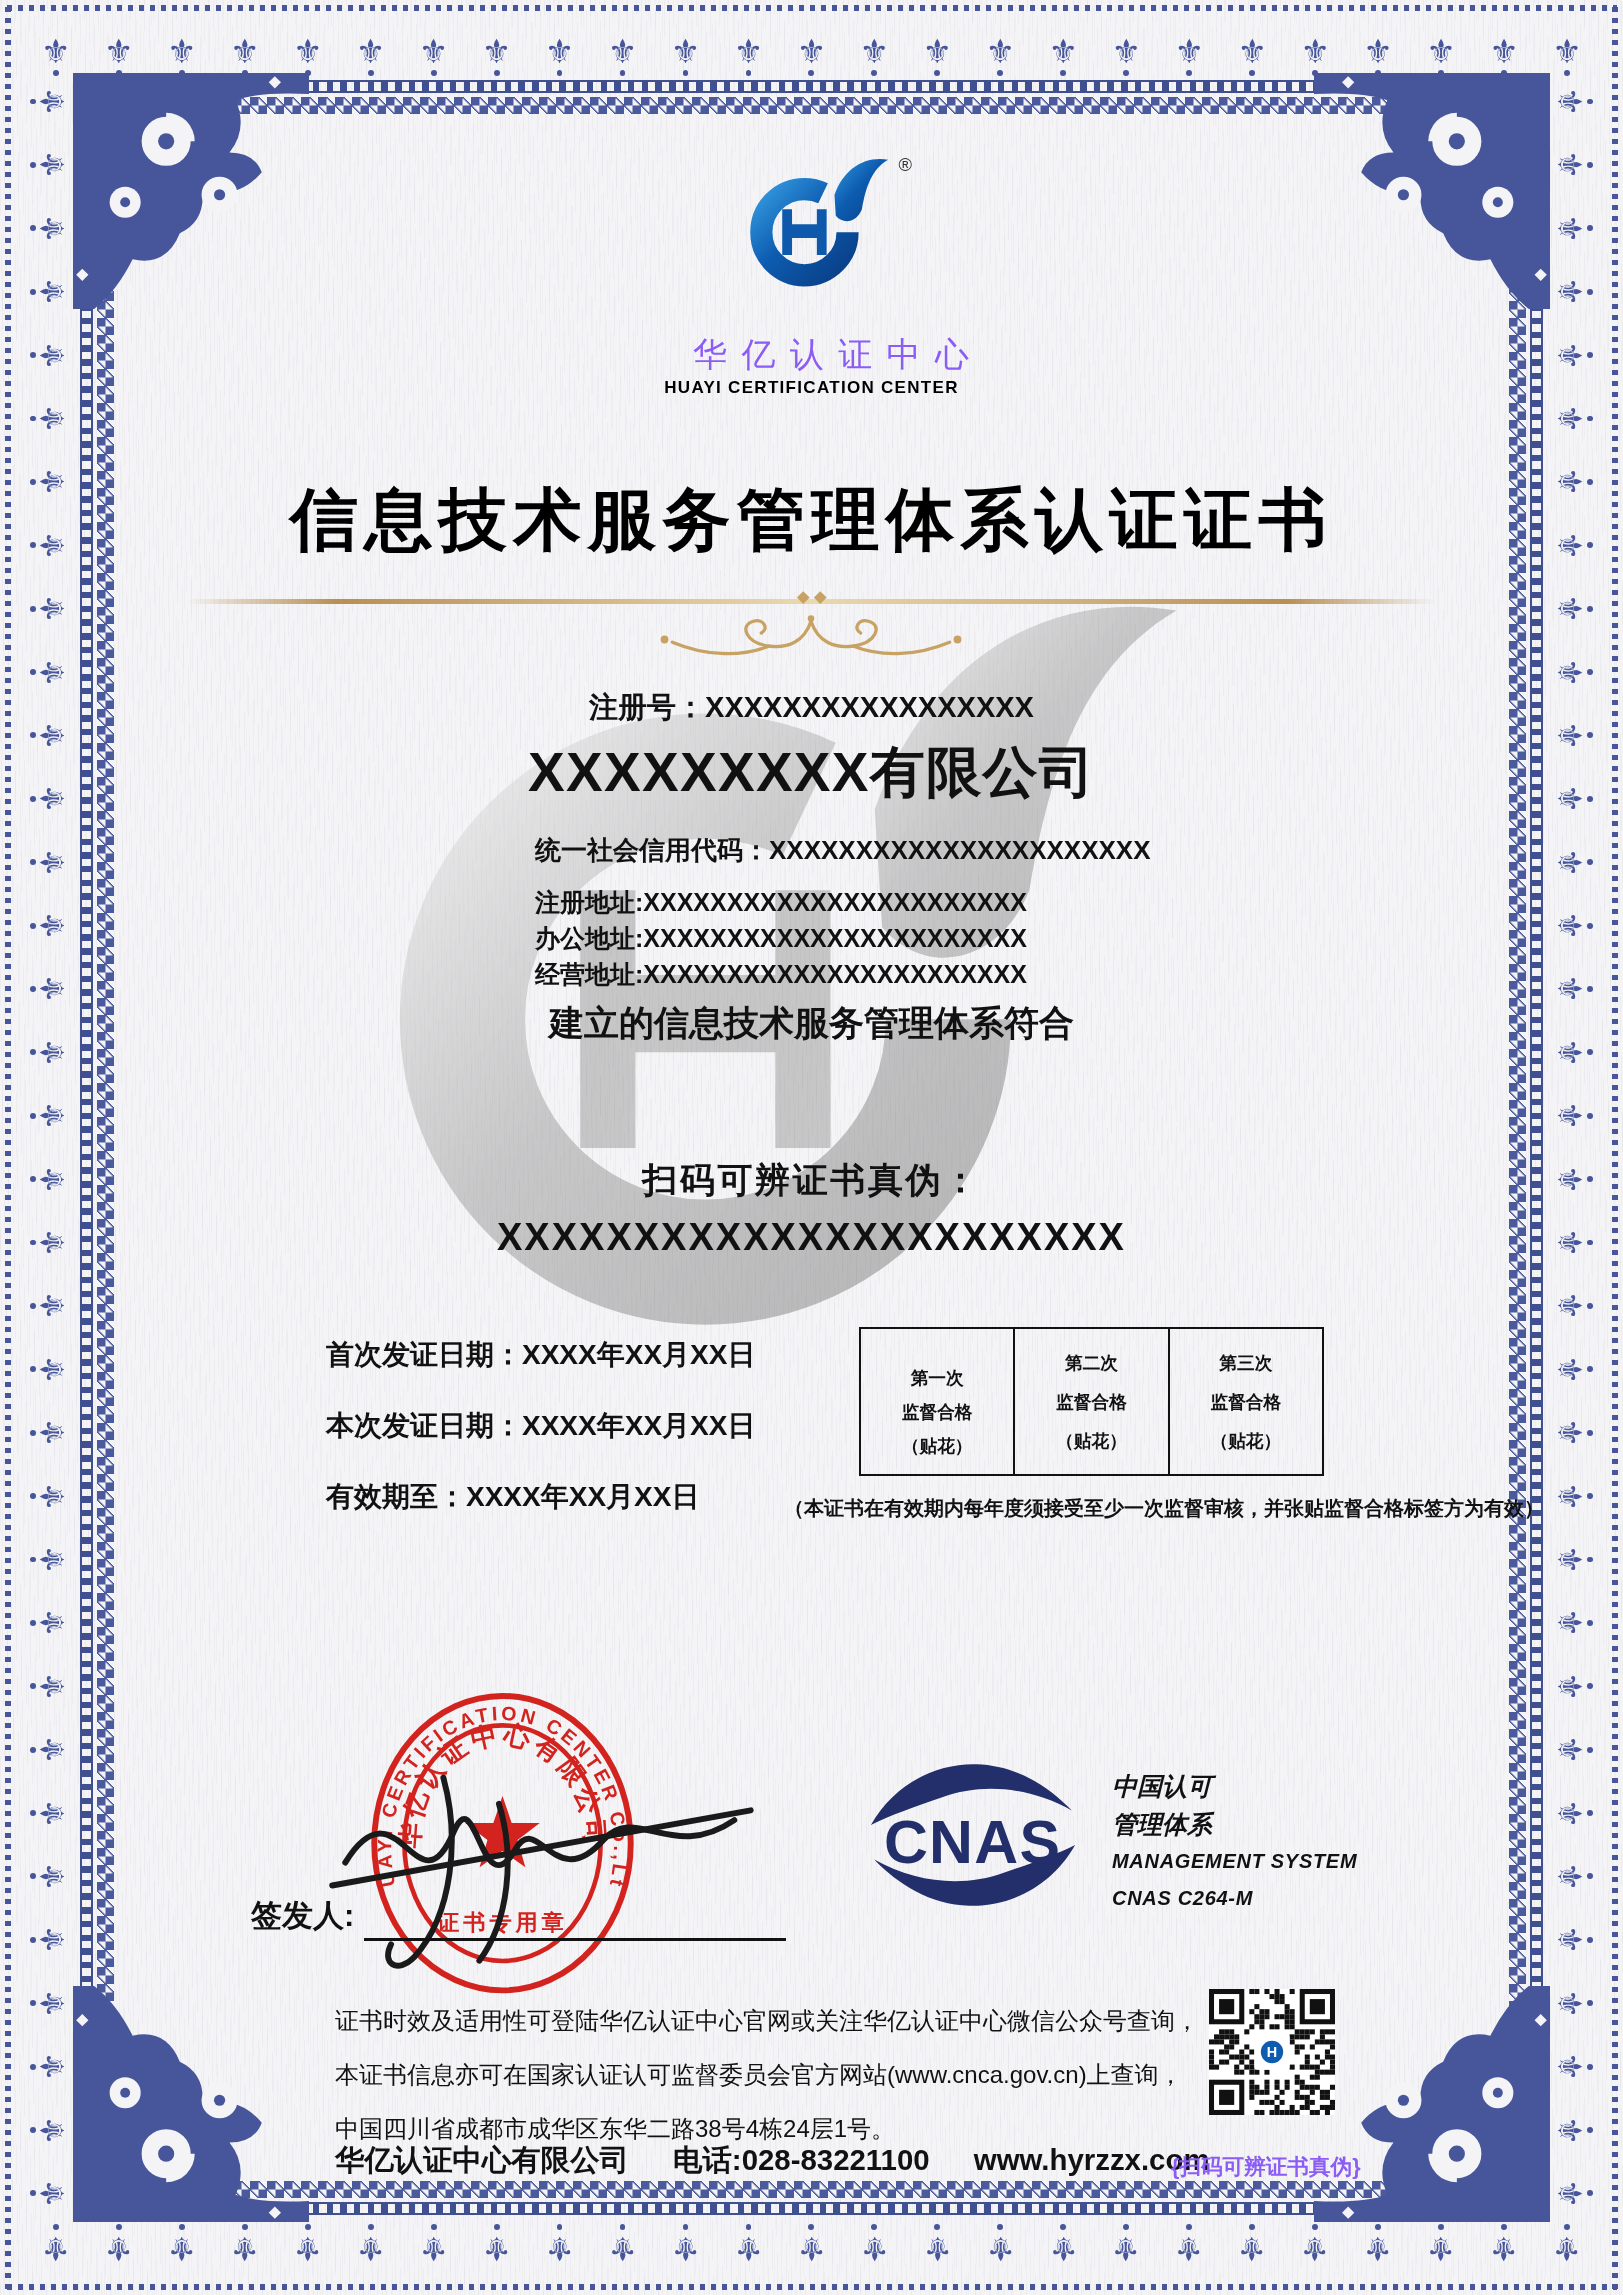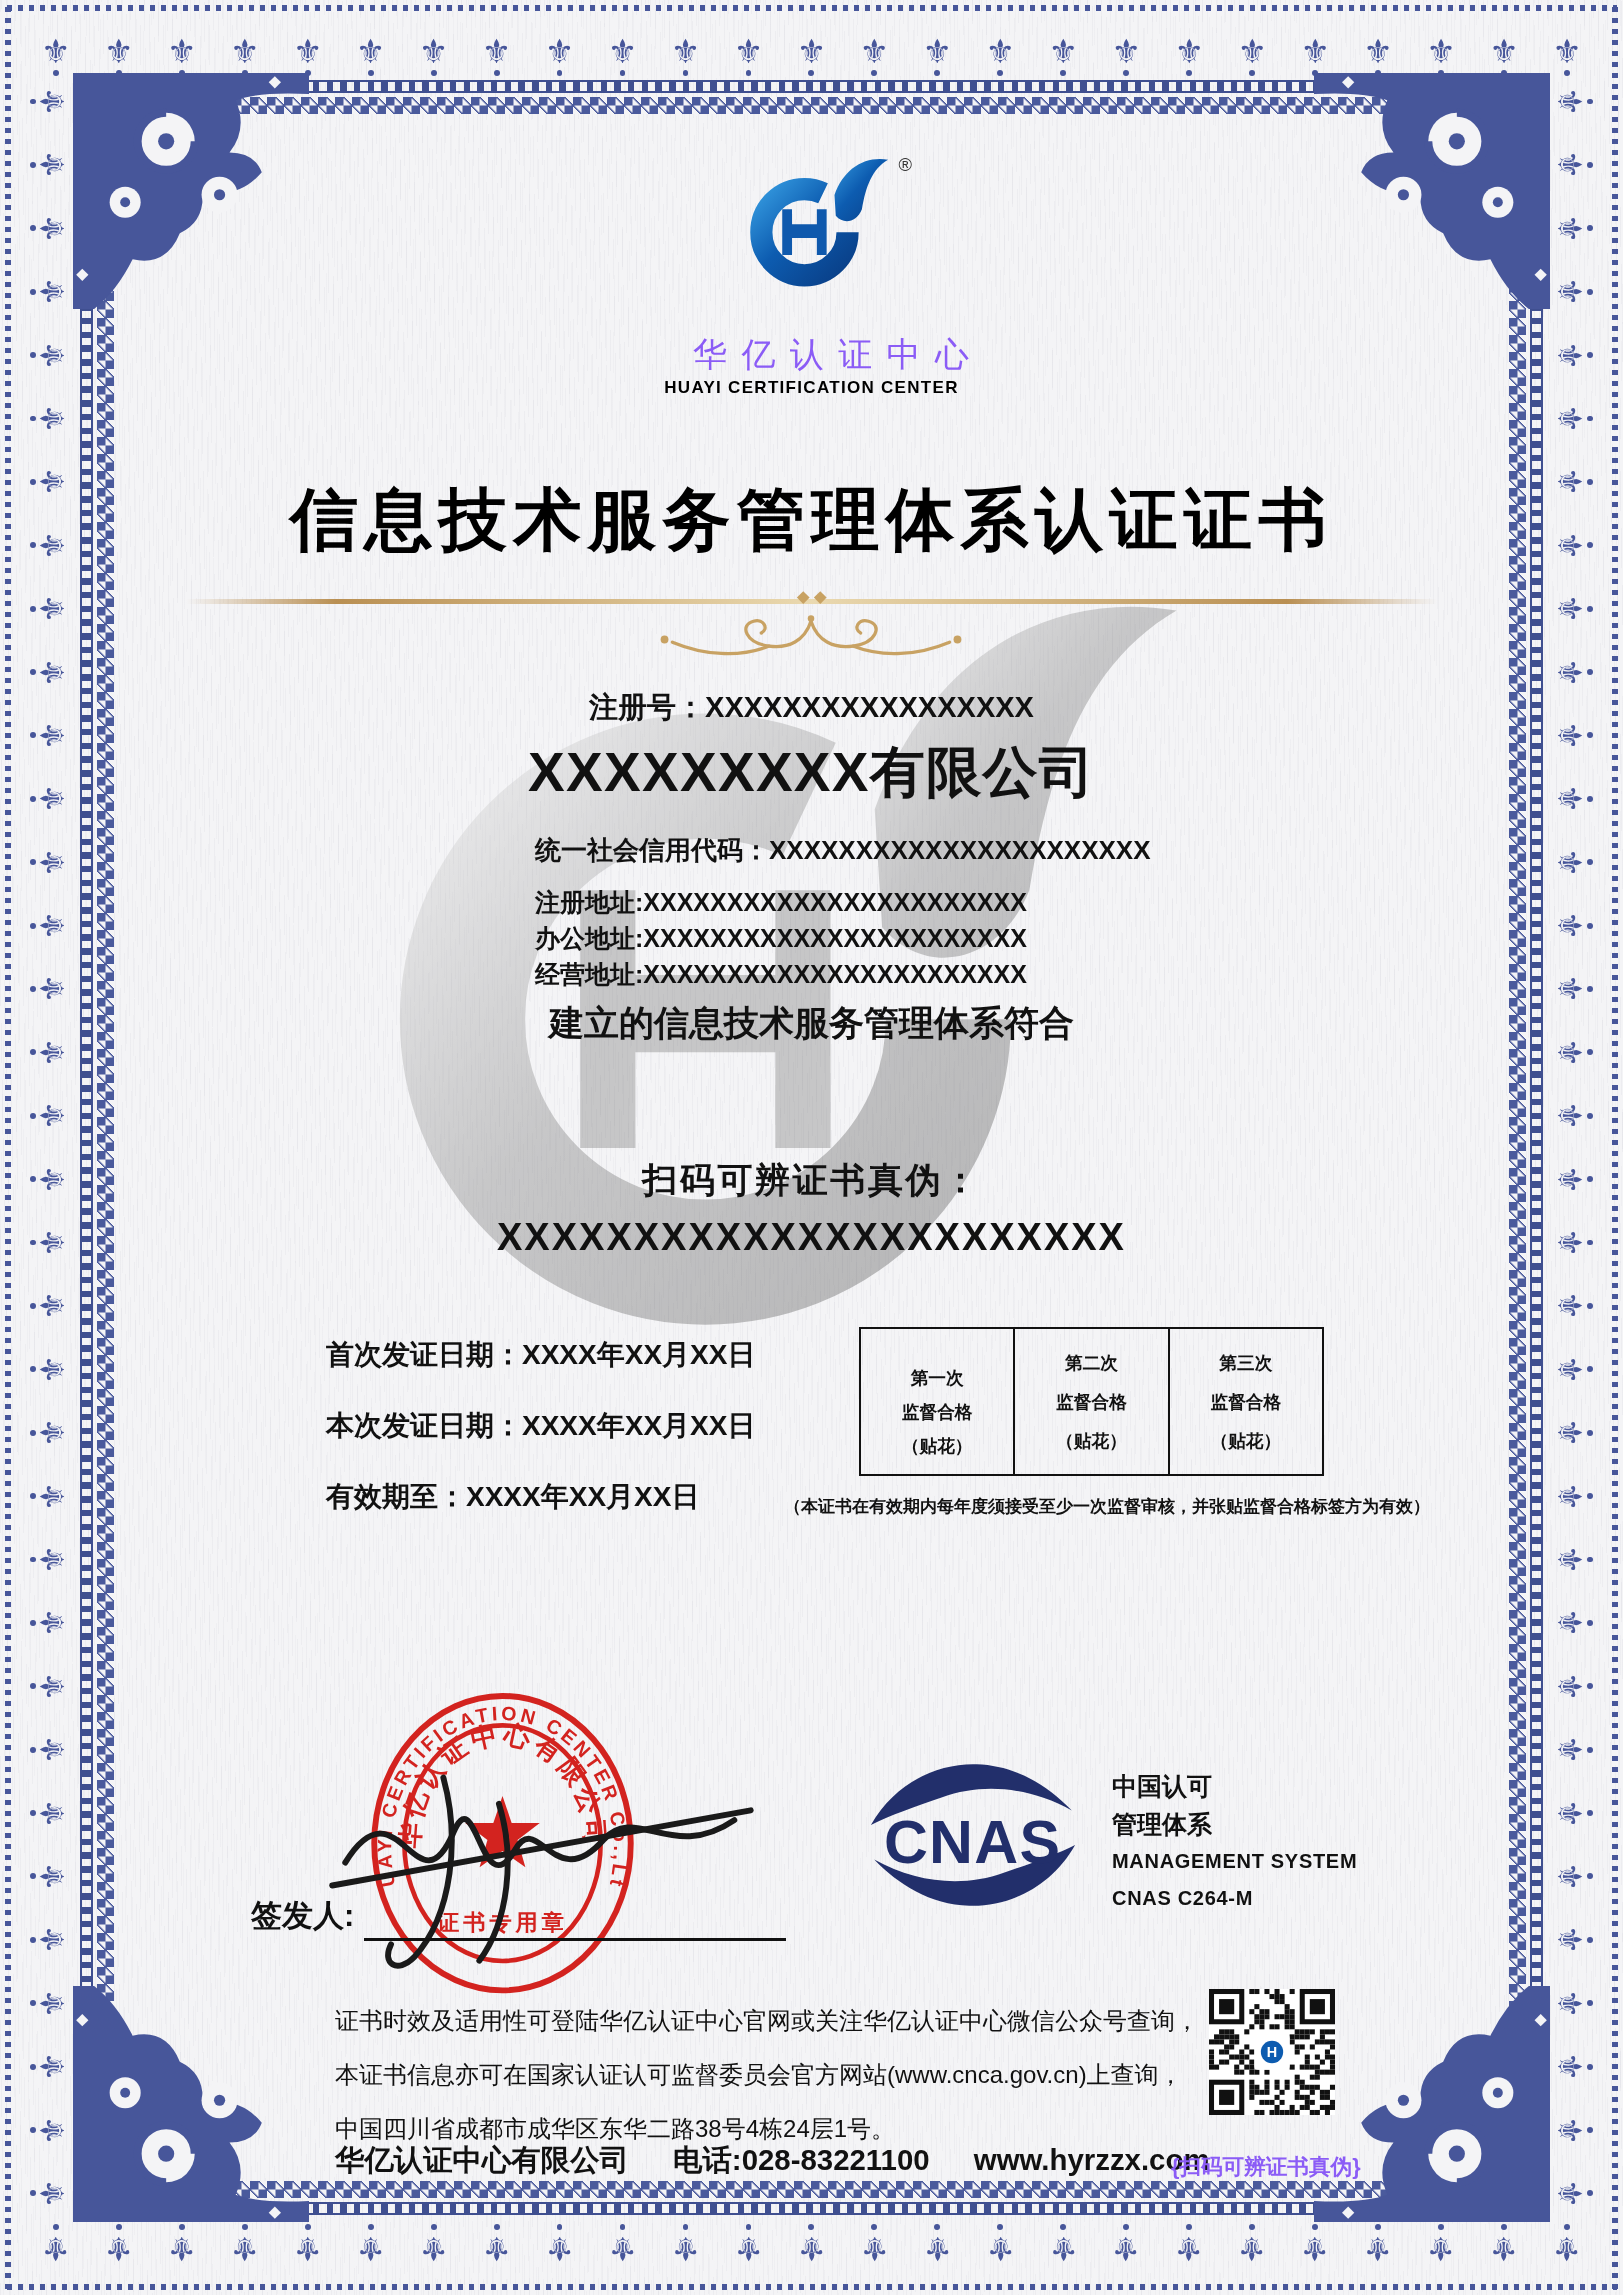--- a/index.html
+++ b/index.html
@@ -96,31 +96,31 @@
 
   .dates{left:326px; top:1336px; width:497px;}
   .date-row{font-size:28px; font-weight:700; white-space:nowrap; margin-bottom:33px;}
 
   .sup-table{left:859px; top:1327px; width:461px; height:145px; border:2.6px solid #111;
     display:flex;}
   .sup-col{flex:1; display:flex; flex-direction:column; justify-content:space-evenly;
     align-items:center; border-left:2px solid #111; padding:6.5px 0;}
   .sup-col:first-child{border-left:none;margin-top:21px;}
   .sup-col span{font-size:17.7px; font-weight:700; color:#111;}
-  .sup-note{left:784px; top:1495px; width:661px; font-size:17px; font-weight:700; text-align:left; white-space:nowrap;}
+  .sup-note{left:784px; top:1495px; width:661px; font-size:20px; font-weight:700; text-align:left; white-space:nowrap;}
 
   
   .seal-svg{left:352px; top:1673px; width:301px; height:322px;}
   .sig-svg{left:306px; top:1699px; width:497px; height:288px;}
   .issuer-label{left:251px; top:1895px; font-size:31px; font-weight:700;}
   .sig-line{left:364px; top:1938px; width:422px; height:2.6px; background:#111;}
 
   
   .cnas-svg{left:859px; top:1759px; width:228px; height:152px;}
-  .cnas-text{left:1112px; top:1767px;}
+  .cnas-text{left:1112px; top:1767px;font-style:italic;}
   .cnas-text .cn{font-size:25px; font-weight:700; line-height:38px;}
   .cnas-text .en{font-size:20px; font-weight:800; line-height:37px; letter-spacing:0.7px;}
 
   
   .footer-lines{left:335px; top:1994px;}
   .footer-line{font-size:24px; line-height:54px; font-weight:500; white-space:nowrap;}
   .footer-bold{left:335px; top:2141px; font-size:29.4px; font-weight:800; white-space:nowrap;}
   .footer-bold span{margin-right:36px;}
   .qr-svg{left:1209px; top:1989px; width:126px; height:126px;}
   .qr-caption{left:1171px; top:2152px; font-size:21.6px; font-weight:600; color:#8b5cf6; white-space:nowrap;}

